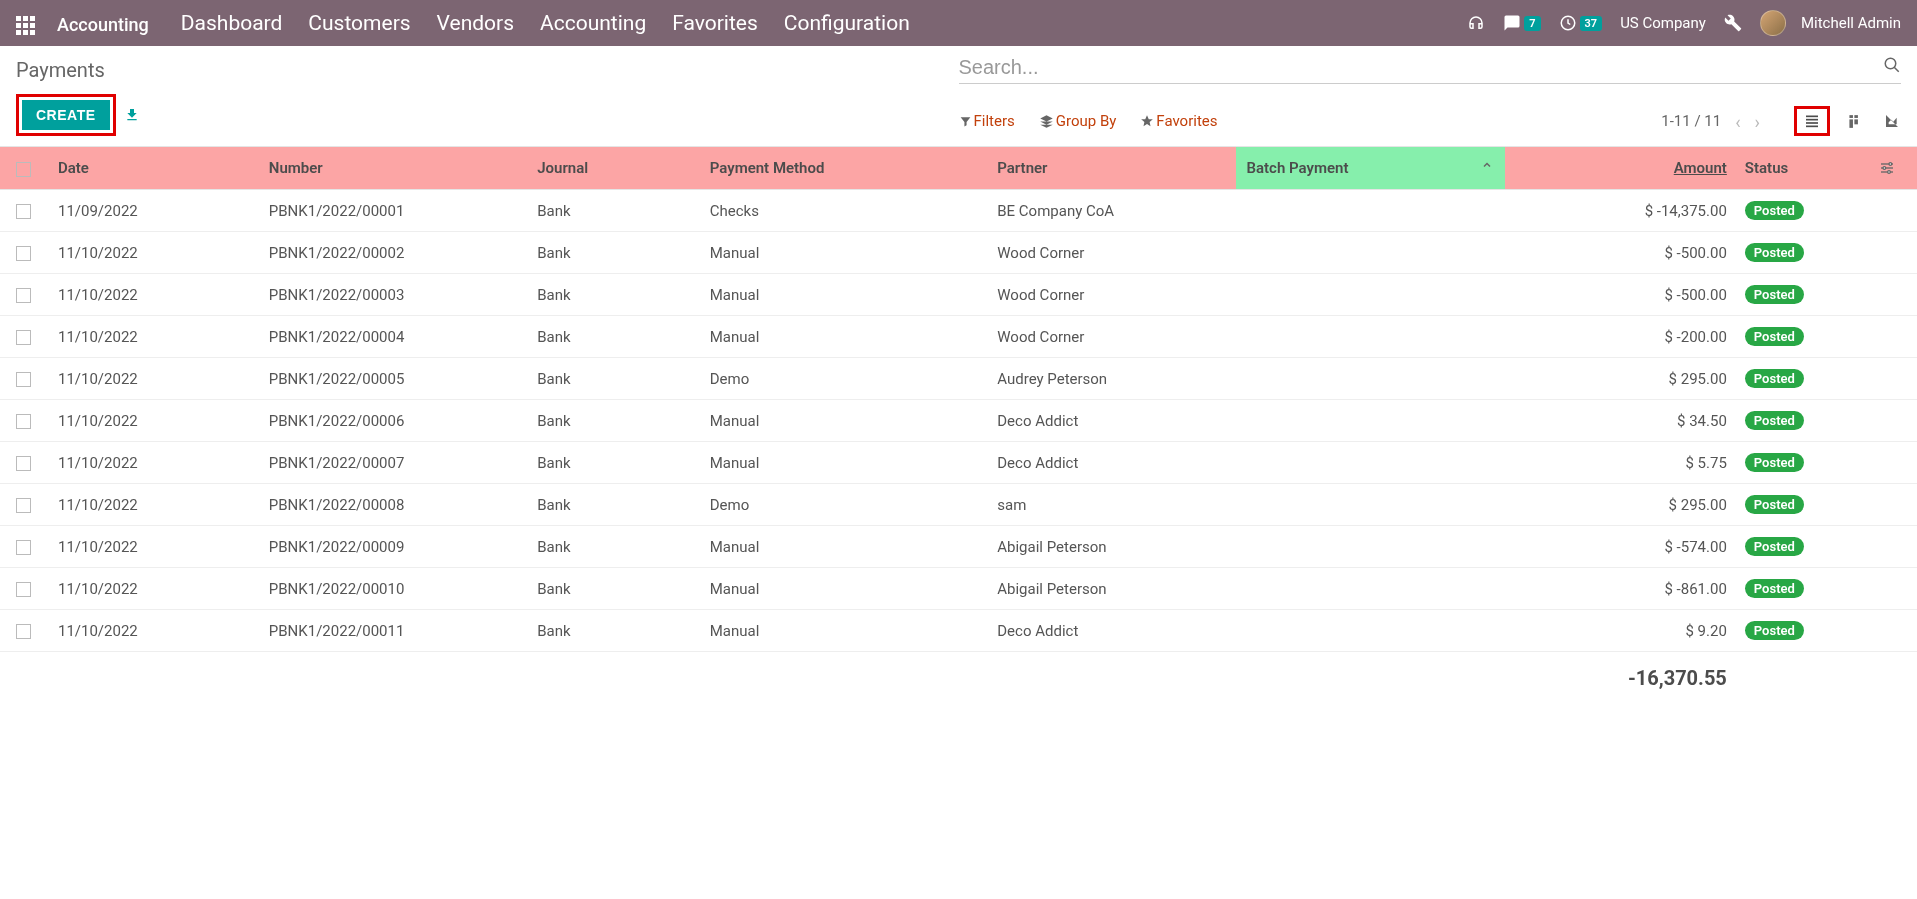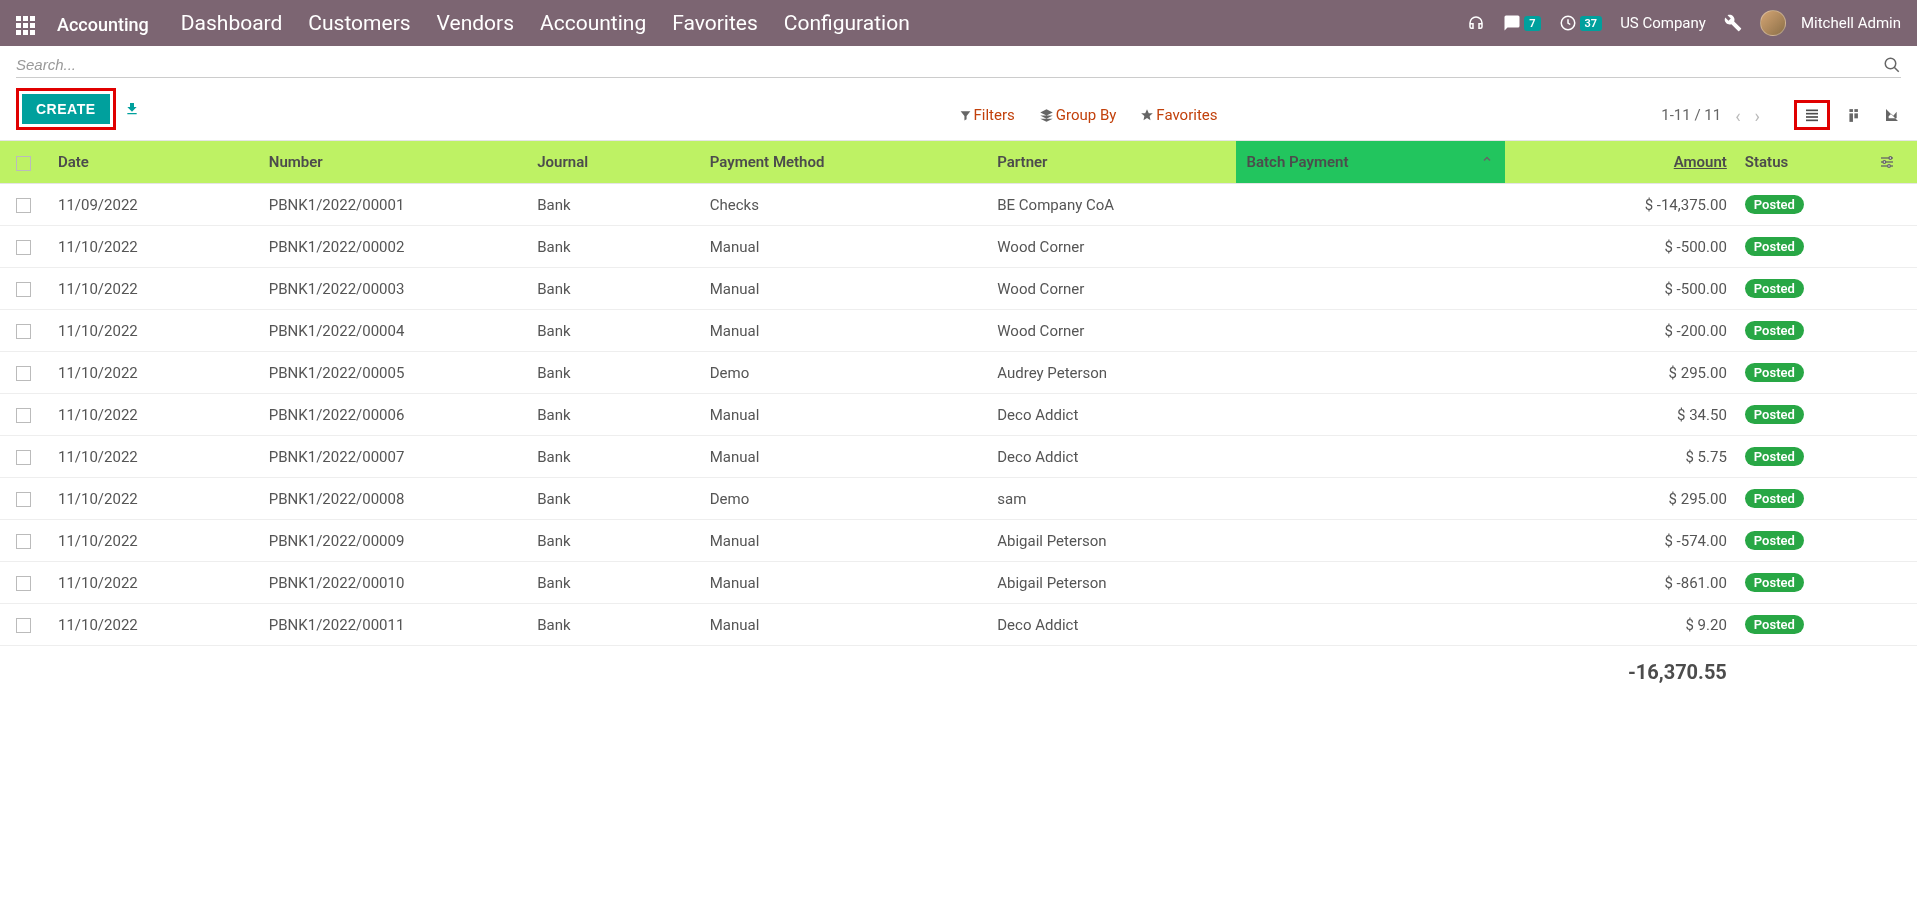--- a/index.html
+++ b/index.html
@@ -16,43 +16,43 @@
   .nav-icon { color: #fff; cursor: pointer; position: relative; display: flex; align-items: center; }
   .badge { background: #00A09D; color: #fff; font-size: 11px; padding: 1px 5px; border-radius: 3px; margin-left: 3px; font-weight: 600; }
   .company-name { color: #fff; font-size: 15px; }
   .avatar { width: 26px; height: 26px; border-radius: 50%; background: linear-gradient(135deg,#d4a574,#8b6f47); border: 1px solid rgba(255,255,255,0.3); }
   .user-name { color: #fff; font-size: 15px; }
   
   .control-panel { padding: 10px 16px 0 16px; }
   .cp-row1 { display: flex; align-items: center; }
   .page-title { font-size: 20px; color: #666; flex: 0 0 50%; }
   .search-wrap { flex: 1; position: relative; border-bottom: 1px solid #ccc; padding-bottom: 4px; }
-  .search-input { border: none; outline: none; width: 100%; font-size: 15px; color: #000000; background: transparent; font-style: italic; }
+  .search-input { border: none; outline: none; width: 100%; font-size: 20px; color: #000000; background: transparent; }
   .search-input::placeholder { color: #999; }
   .search-icon-btn { position: absolute; right: 0; top: 0; color: #666; cursor: pointer; }
   
   .cp-row2 { display: flex; align-items: flex-end; margin-top: 10px; padding-bottom: 10px; }
   .cp-left { display: flex; align-items: center; gap: 6px; flex: 0 0 50%; }
   .create-btn-wrap { border: 3px solid #E00000; padding: 3px; }
   .create-btn { background: #00A09D; color: #fff; border: none; padding: 7px 14px; font-weight: 700; font-size: 14px; letter-spacing: 0.5px; cursor: pointer; }
   .download-btn { color: #00A09D; cursor: pointer; margin-left: 2px; }
   
   .cp-right { flex: 1; display: flex; align-items: center; }
   .filter-group { display: flex; gap: 24px; }
   .filter-btn { display: flex; align-items: center; gap: 2px; color: #c2410c; cursor: pointer; font-size: 15px; }
   .pager { margin-left: auto; display: flex; align-items: center; gap: 14px; color: #666; font-size: 15px; }
   .pager-arrow { color: #bbb; cursor: pointer; font-size: 18px; }
   .view-switcher { display: flex; gap: 18px; margin-left: 34px; align-items: center; }
   .view-btn { color: #666; cursor: pointer; }
   .view-btn.active-wrap { border: 3px solid #E00000; padding: 4px 6px; }
   
   .table-wrap { border-top: 1px solid #e5e5e5; }
   table { width: 100%; border-collapse: collapse; }
-  th { text-align: left; padding: 12px 10px; font-weight: 600; font-size: 15px; color: #4c4c4c; border-bottom: 1px solid #e5e5e5; background: #bef264; }
-  th.sorted { background: #22c55e; position: relative; }
+  th { text-align: left; padding: 12px 10px; font-weight: 600; font-size: 15px; color: #4c4c4c; border-bottom: 1px solid #e5e5e5; background: #fca5a5; }
+  th.sorted { background: #86efac; position: relative; }
   th.amount, td.amount { text-align: right; padding-right: 8px; }
   th .sort-caret { position: absolute; right: 12px; }
   td { padding: 11px 10px; border-bottom: 1px solid #eee; font-size: 15px; color: #555; }
   .checkbox-cell { width: 40px; text-align: center; }
   .chk { width: 15px; height: 15px; border: 1px solid #bbb; display: inline-block; cursor: pointer; vertical-align: middle; }
   .status-badge { background: #28a745; color: #fff; padding: 2px 9px; border-radius: 11px; font-size: 13px; font-weight: 600; display: inline-block; }
   .options-cell { width: 40px; text-align: center; color: #666; cursor: pointer; }
   
   tfoot td { font-weight: 700; font-size: 20px; color: #4c4c4c; border-bottom: none; padding: 14px 10px; }
   
@@ -111,20 +111,21 @@
     </div>
     <div class="nav-icon" style="gap:15px;">
       <div class="avatar"></div>
       <span class="user-name">Mitchell Admin</span>
     </div>
   </div>
 </div>
 
 <div class="control-panel">
   <div class="cp-row1">
+    <div class="page-title">Payments</div>
     <div class="search-wrap">
       <input class="search-input" placeholder="Search..." style="">
       <span class="search-icon-btn">
         <svg width="18" height="18" viewBox="0 0 24 24" fill="none" stroke="#666" stroke-width="2">
             <circle cx="10" cy="10" r="7"></circle>
             <line x1="21" y1="21" x2="15" y2="15"></line>
           </svg>
       </span>
     </div>
   </div>

